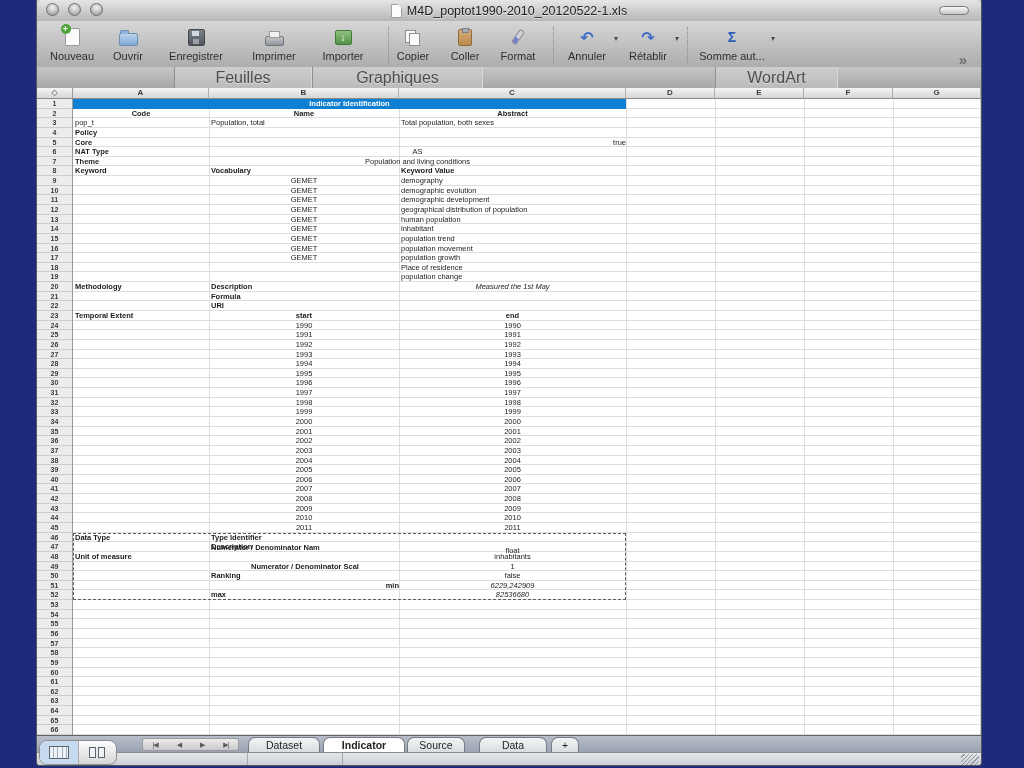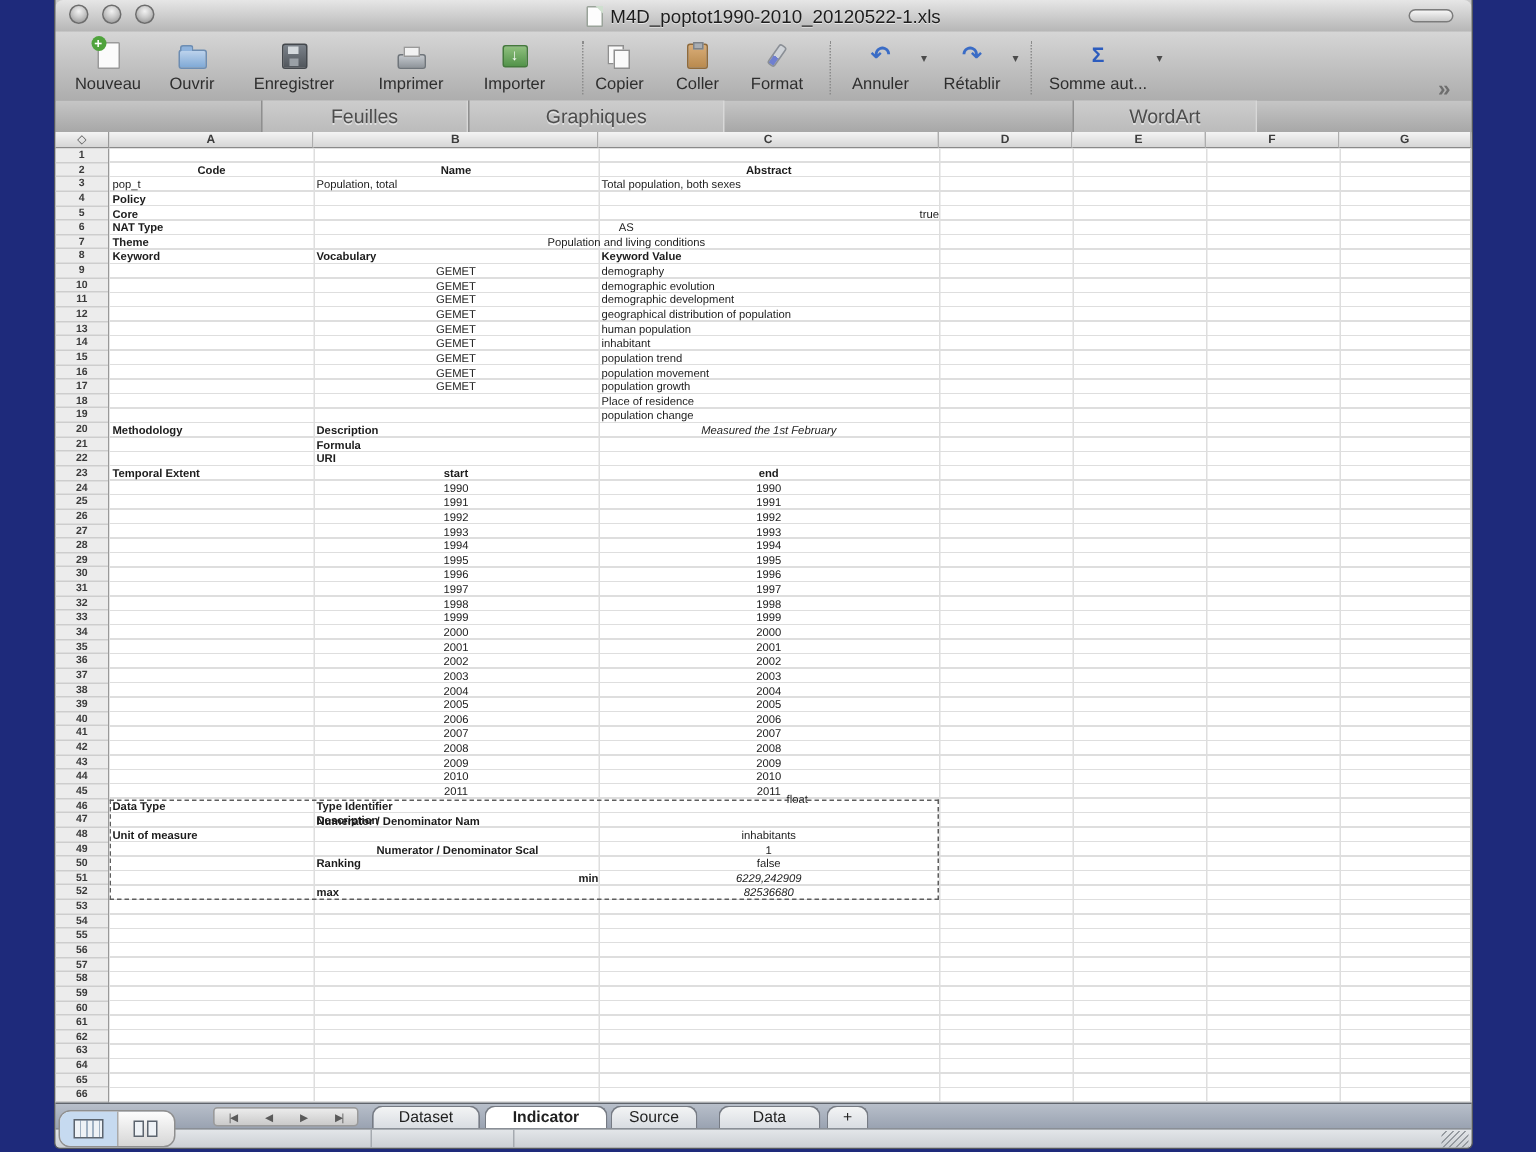--- a/index.html
+++ b/index.html
@@ -84,21 +84,21 @@
   .redo-icon::before{content:"↷";font-size:16px;color:#3a6cc6;font-weight:bold;}
   .autosum-icon::before{content:"Σ";font-size:14px;color:#2c5cbe;font-weight:bold;}
   
   #gallery{
     position:absolute;left:0;top:67px;width:100%;height:21px;
     background:linear-gradient(#c6c6c6,#a7a7a7);
     border-bottom:1px solid #6f6f6f;
   }
   .gal-tab{
     position:absolute;top:0;height:36px;line-height:21px;text-align:center;
-    font-size:13px;color:#4c4c4c;text-shadow:0 1px 0 rgba(255,255,255,.5);
+    font-size:16px;color:#4c4c4c;text-shadow:0 1px 0 rgba(255,255,255,.5);
     border-left:1px solid #8f8f8f;border-right:1px solid #d8d8d8;
     background:linear-gradient(#cdcdcd,#aeaeae);box-sizing:border-box;white-space:nowrap;overflow:hidden;
   }
   
   #sheet{position:absolute;left:0;top:88px;width:944px;height:647px;background:#fff;}
   #corner{
     position:absolute;left:0;top:0;width:36px;height:11px;
     background:linear-gradient(#f4f4f4,#d6d6d6);border-right:1px solid #999;border-bottom:1px solid #8a8a8a;
     box-sizing:border-box;text-align:center;font-size:8px;line-height:10px;color:#555;
   }
@@ -357,20 +357,21 @@
           <div class="rownum" style="top: 616.727px; height: 9.63636px; line-height: 10.0364px;">65</div>
           <div class="rownum" style="top: 626.364px; height: 9.63636px; line-height: 10.0364px;">66</div>
         </div>
       <div id="canvas">
           <div class="vline" style="left: 136px;"></div>
           <div class="vline" style="left: 326px;"></div>
           <div class="vline" style="left: 553px;"></div>
           <div class="vline" style="left: 642px;"></div>
           <div class="vline" style="left: 731px;"></div>
           <div class="vline" style="left: 820px;"></div>
+          <div class="cell banner b" style="left: 0px; width: 553px; top: 0px; background: rgb(15, 127, 210);">Indicator Identification</div>
           <div class="cell b ctr" style="left: 0px; width: 136px; top: 9.63636px;">Code</div>
           <div class="cell b ctr" style="left: 136px; width: 190px; top: 9.63636px;">Name</div>
           <div class="cell b ctr" style="left: 326px; width: 227px; top: 9.63636px;">Abstract</div>
           <div class="cell" style="left: 0px; width: 136px; top: 19.2727px;">pop_t</div>
           <div class="cell" style="left: 136px; width: 190px; top: 19.2727px;">Population, total</div>
           <div class="cell" style="left: 326px; width: 227px; top: 19.2727px;">Total population, both sexes</div>
           <div class="cell b" style="left: 0px; width: 136px; top: 28.9091px;">Policy</div>
           <div class="cell b" style="left: 0px; width: 136px; top: 38.5455px;">Core</div>
           <div class="cell ctr" style="left: 136px; width: 417px; top: 38.5455px; text-align: right;">true</div>
           <div class="cell b" style="left: 0px; width: 136px; top: 48.1818px;">NAT Type</div>
@@ -395,21 +396,21 @@
           <div class="cell ctr" style="left: 136px; width: 190px; top: 134.909px;">GEMET</div>
           <div class="cell" style="left: 326px; width: 227px; top: 134.909px;">population trend</div>
           <div class="cell ctr" style="left: 136px; width: 190px; top: 144.545px;">GEMET</div>
           <div class="cell" style="left: 326px; width: 227px; top: 144.545px;">population movement</div>
           <div class="cell ctr" style="left: 136px; width: 190px; top: 154.182px;">GEMET</div>
           <div class="cell" style="left: 326px; width: 227px; top: 154.182px;">population growth</div>
           <div class="cell" style="left: 326px; width: 227px; top: 163.818px;">Place of residence</div>
           <div class="cell" style="left: 326px; width: 227px; top: 173.455px;">population change</div>
           <div class="cell b" style="left: 0px; width: 136px; top: 183.091px;">Methodology</div>
           <div class="cell b" style="left: 136px; width: 190px; top: 183.091px;">Description</div>
-          <div class="cell i ctr" style="left: 326px; width: 227px; top: 183.091px;">Measured the 1st February</div>
+          <div class="cell i ctr" style="left: 326px; width: 227px; top: 183.091px;">Measured the 1st May</div>
           <div class="cell b" style="left: 136px; width: 190px; top: 192.727px;">Formula</div>
           <div class="cell b" style="left: 136px; width: 190px; top: 202.364px;">URI</div>
           <div class="cell b" style="left: 0px; width: 136px; top: 212px;">Temporal Extent</div>
           <div class="cell b ctr" style="left: 136px; width: 190px; top: 212px;">start</div>
           <div class="cell b ctr" style="left: 326px; width: 227px; top: 212px;">end</div>
           <div class="cell ctr" style="left: 136px; width: 190px; top: 221.636px;">1990</div>
           <div class="cell ctr" style="left: 326px; width: 227px; top: 221.636px;">1990</div>
           <div class="cell ctr" style="left: 136px; width: 190px; top: 231.273px;">1991</div>
           <div class="cell ctr" style="left: 326px; width: 227px; top: 231.273px;">1991</div>
           <div class="cell ctr" style="left: 136px; width: 190px; top: 240.909px;">1992</div>
@@ -447,21 +448,21 @@
           <div class="cell ctr" style="left: 136px; width: 190px; top: 395.091px;">2008</div>
           <div class="cell ctr" style="left: 326px; width: 227px; top: 395.091px;">2008</div>
           <div class="cell ctr" style="left: 136px; width: 190px; top: 404.727px;">2009</div>
           <div class="cell ctr" style="left: 326px; width: 227px; top: 404.727px;">2009</div>
           <div class="cell ctr" style="left: 136px; width: 190px; top: 414.364px;">2010</div>
           <div class="cell ctr" style="left: 326px; width: 227px; top: 414.364px;">2010</div>
           <div class="cell ctr" style="left: 136px; width: 190px; top: 424px;">2011</div>
           <div class="cell ctr" style="left: 326px; width: 227px; top: 424px;">2011</div>
           <div class="cell b" style="left: 0px; width: 136px; top: 433.636px;">Data Type</div>
           <div class="cell b" style="left: 136px; width: 190px; top: 433.636px;">Type Identifier</div>
-          <div class="cell ctr" style="left: 326px; width: 227px; top: 429px; margin-left: 19px;">float</div>
+          <div class="cell ctr" style="left: 326px; width: 227px; top: 447px;">float</div>
           <div class="cell b" style="left: 136px; width: 190px; top: 443.273px;">Description</div>
           <div class="cell b" style="left: 0px; width: 136px; top: 452.909px;">Unit of measure</div>
           <div class="cell b" style="left: 136px; width: 190px; top: 444px;">Numerator / Denominator Nam</div>
           <div class="cell ctr" style="left: 326px; width: 227px; top: 452.909px;">inhabitants</div>
           <div class="cell b" style="left: 136px; width: 190px; top: 462.545px; padding-left: 42px;">Numerator / Denominator Scal</div>
           <div class="cell ctr" style="left: 326px; width: 227px; top: 462.545px;">1</div>
           <div class="cell b" style="left: 136px; width: 190px; top: 472.182px;">Ranking</div>
           <div class="cell ctr" style="left: 326px; width: 227px; top: 472.182px;">false</div>
           <div class="cell b" style="left: 136px; width: 190px; top: 481.818px; text-align: right;">min</div>
           <div class="cell i ctr" style="left: 326px; width: 227px; top: 481.818px;">6229,242909</div>

